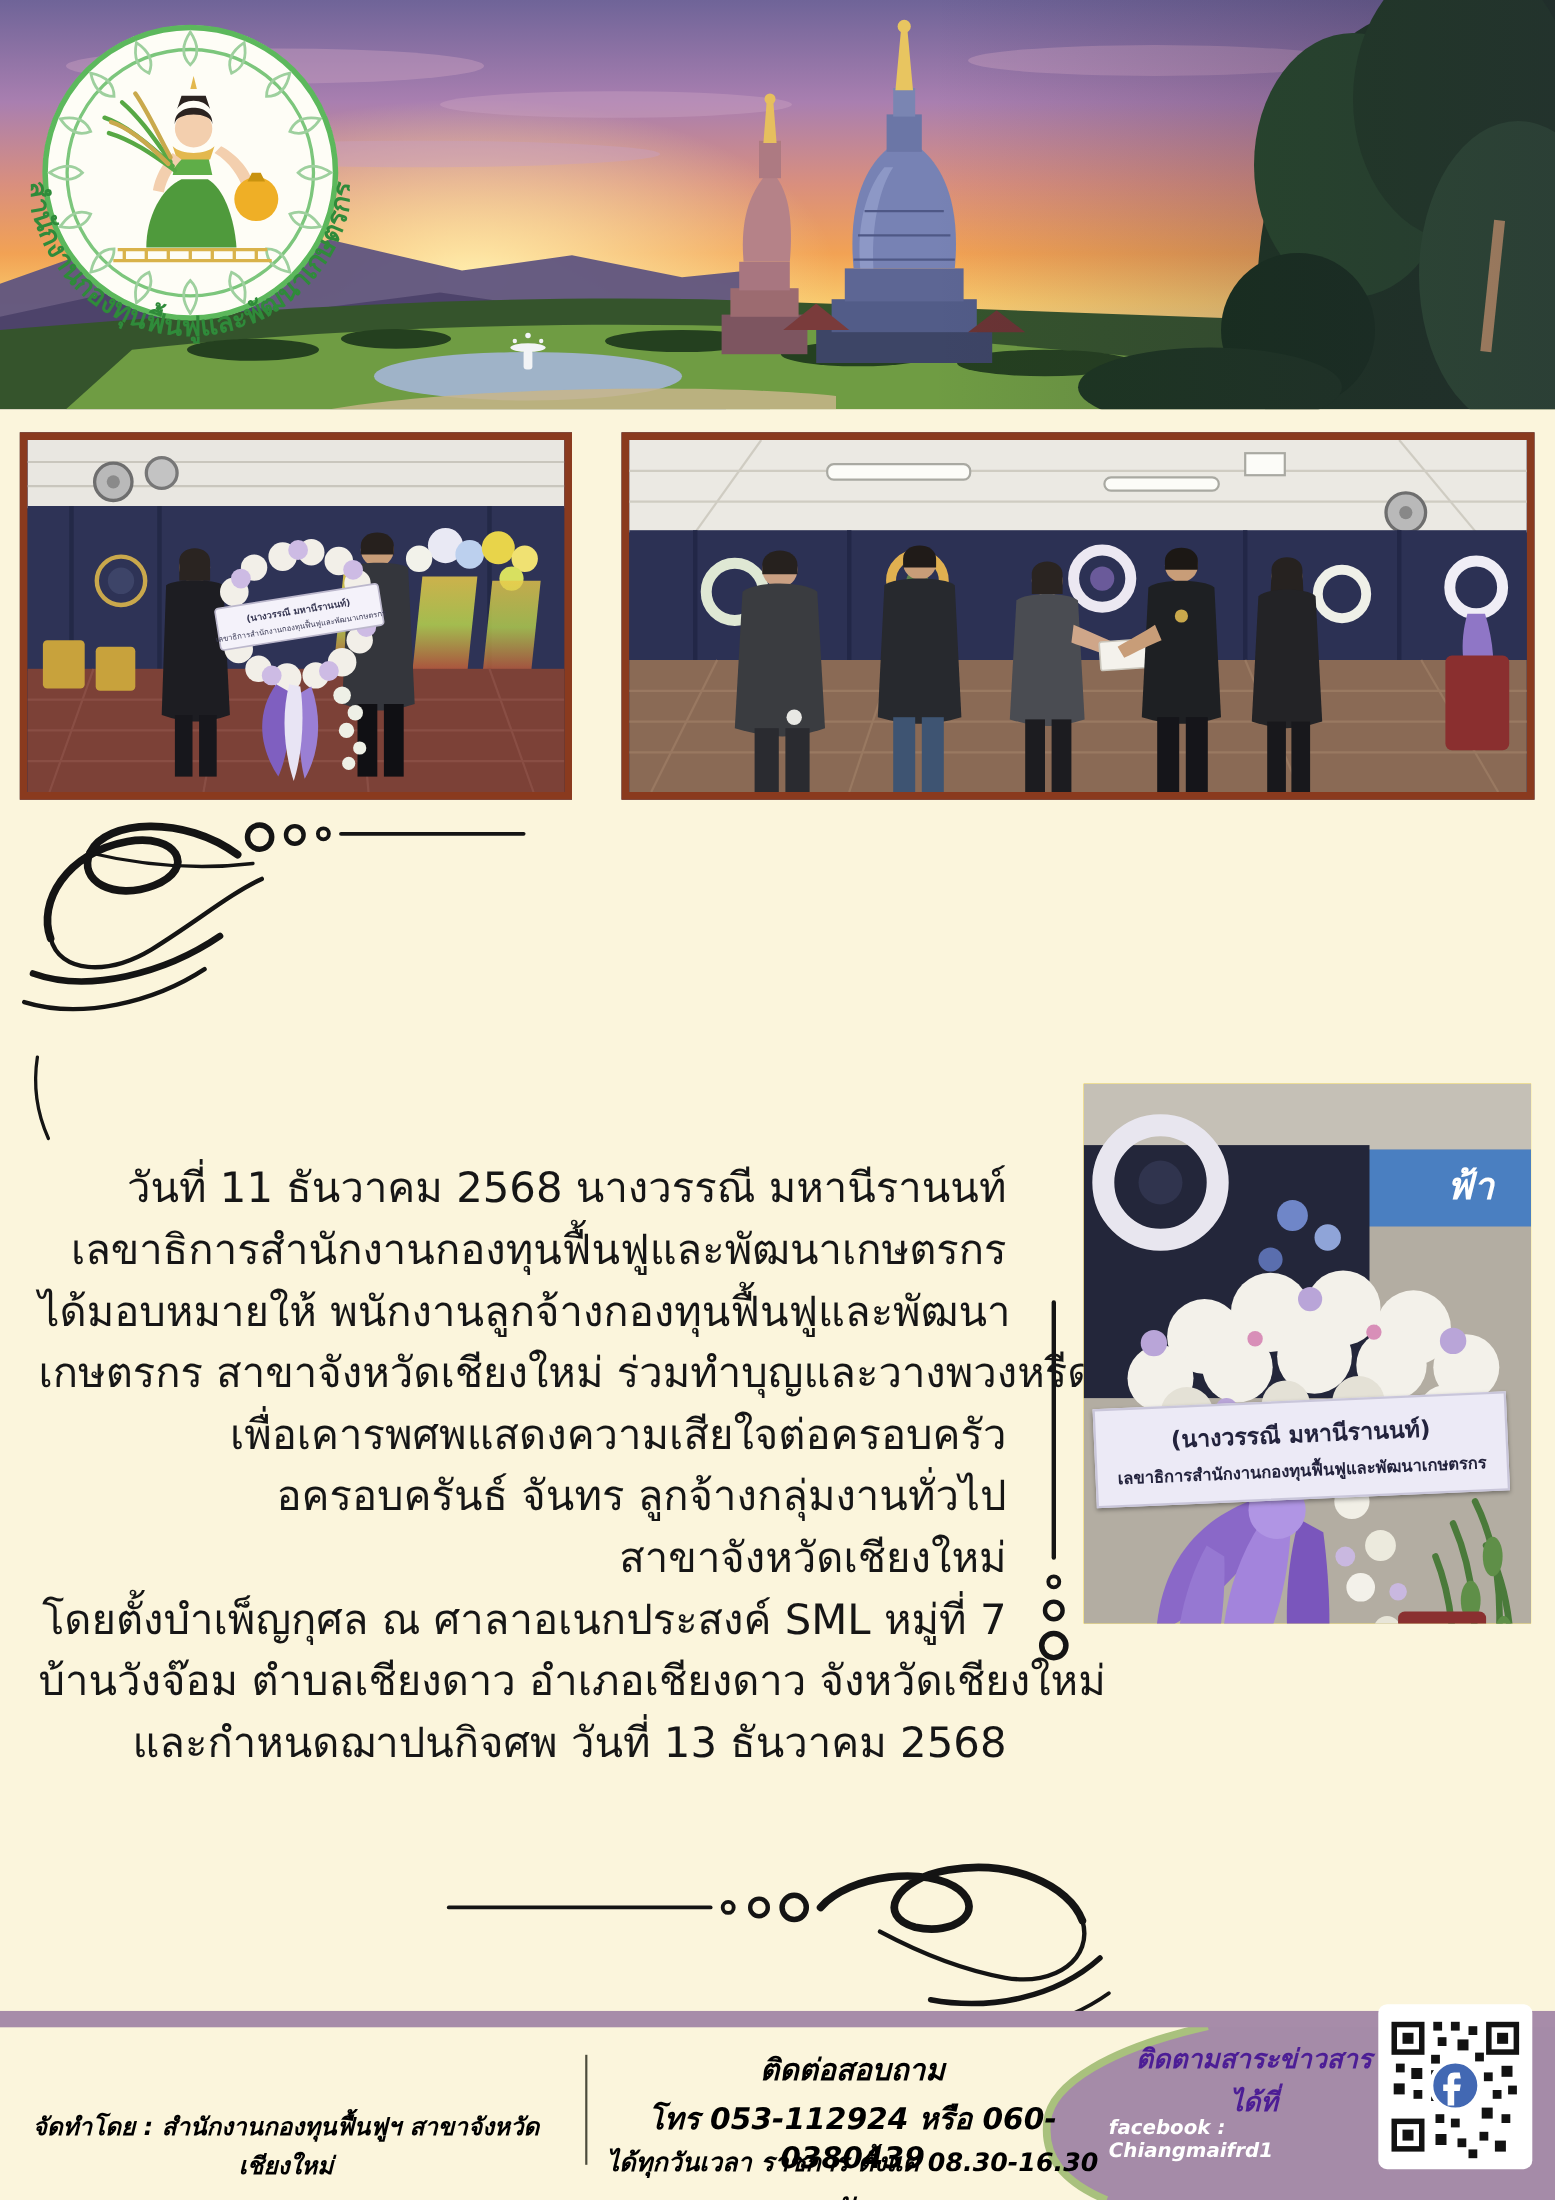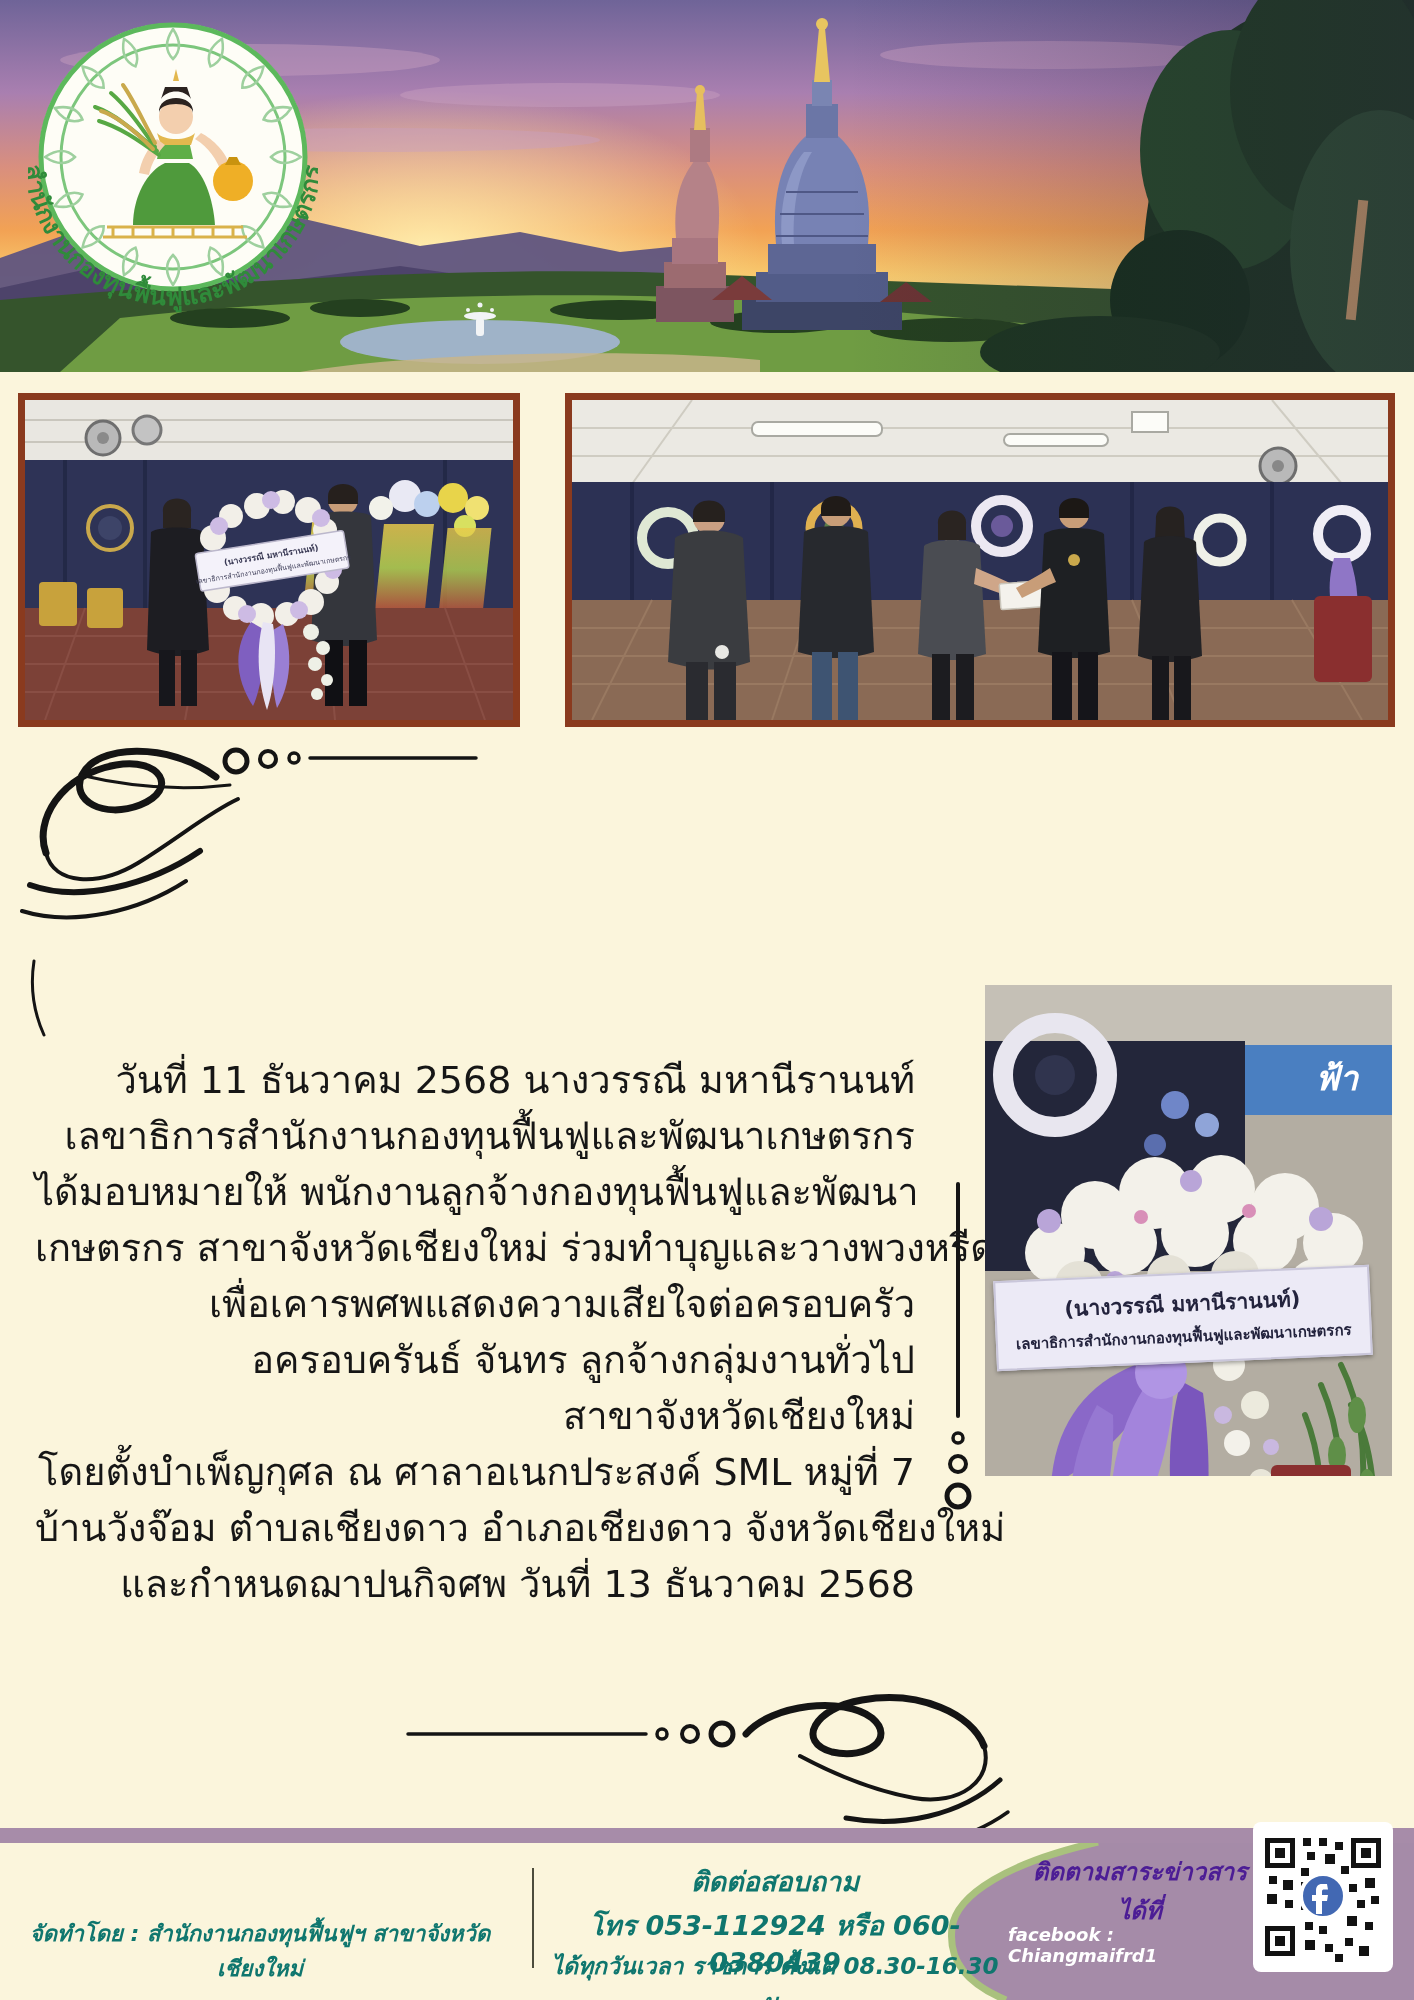--- a/index.html
+++ b/index.html
@@ -32,21 +32,21 @@
     position:absolute;left:10px;top:288px;width:372px;height:86px;
     background:#eceaf6;border:2px solid #c9c6da;transform:rotate(-2.5deg);
     box-shadow:0 2px 4px rgba(0,0,0,.35);
     display:flex;flex-direction:column;justify-content:center;align-items:center;
     color:#23233d;text-align:center;
   }
   #wreath-sign .l1{font-size:21px;font-weight:bold;}
   #wreath-sign .l2{font-size:15px;font-weight:bold;margin-top:5px;}
   
   #footer{left:0;top:1828px;width:1414px;height:172px;}
-  .footer-text{position:absolute;color:#0f766e;font-style:italic;font-weight:bold;}
+  .footer-text{position:absolute;color:#000000;font-style:italic;font-weight:bold;}
   #made-by{left:20px;top:88px;width:480px;text-align:center;font-size:22px;}
   #contact-title{left:560px;top:32px;width:430px;text-align:center;font-size:27px;}
   #contact-phone{left:540px;top:76px;width:470px;text-align:center;font-size:27px;}
   #contact-hours{left:540px;top:120px;width:470px;text-align:center;font-size:23px;}
   #divider{position:absolute;left:532px;top:40px;width:2px;height:100px;background:#4c4c3c;}
   #follow-title{left:1030px;top:24px;width:220px;text-align:center;font-size:24px;color:#4c1d95;}
   #follow-org{left:1008px;top:66px;width:236px;text-align:center;font-size:14.5px;color:#ffffff;
               padding-bottom:6px;border-bottom:2px solid #9db8e8;}
   #follow-facebook{left:1008px;top:96px;width:236px;text-align:left;font-size:18px;color:#ffffff;}
   #qr-card{position:absolute;left:1253px;top:-6px;width:140px;height:150px;background:#ffffff;

